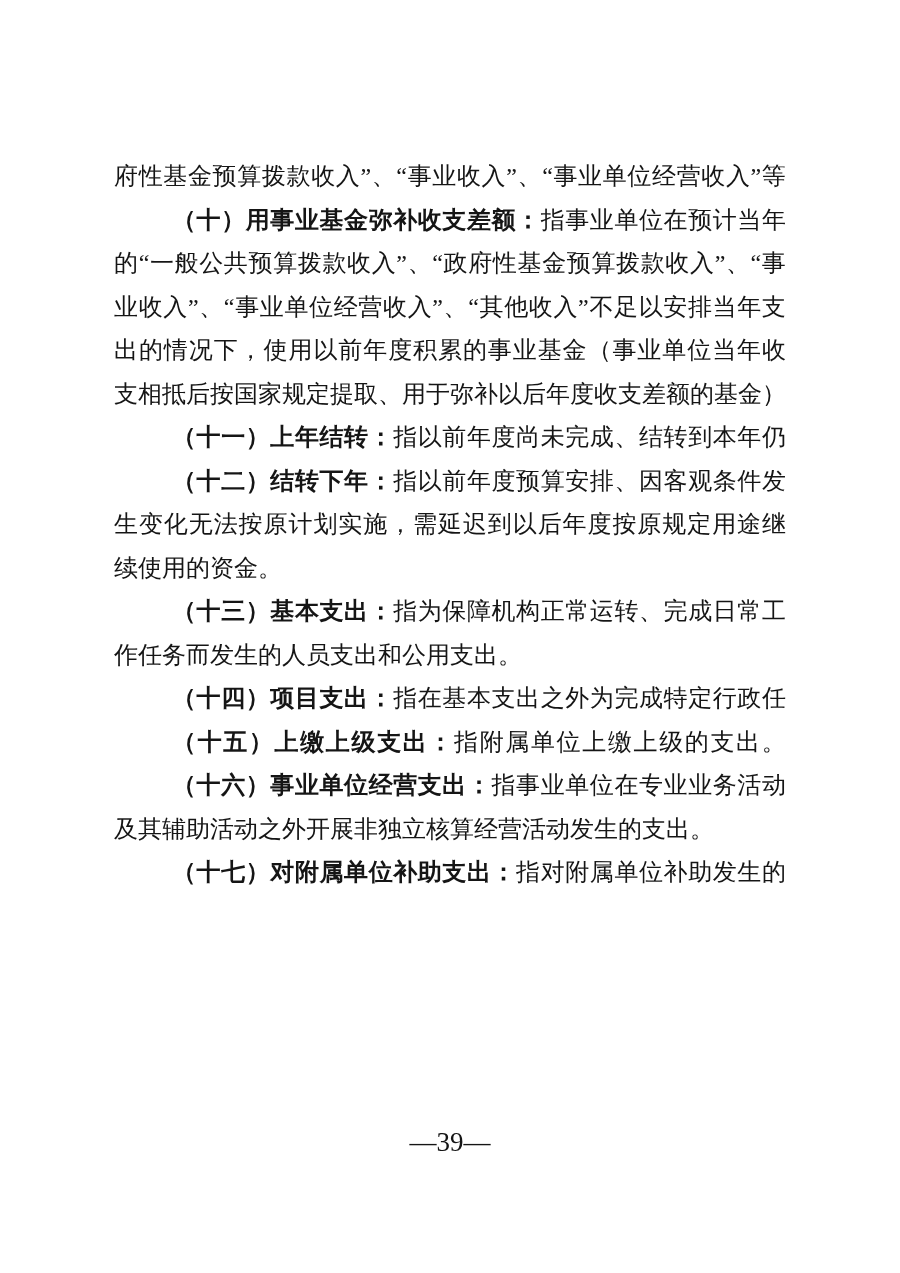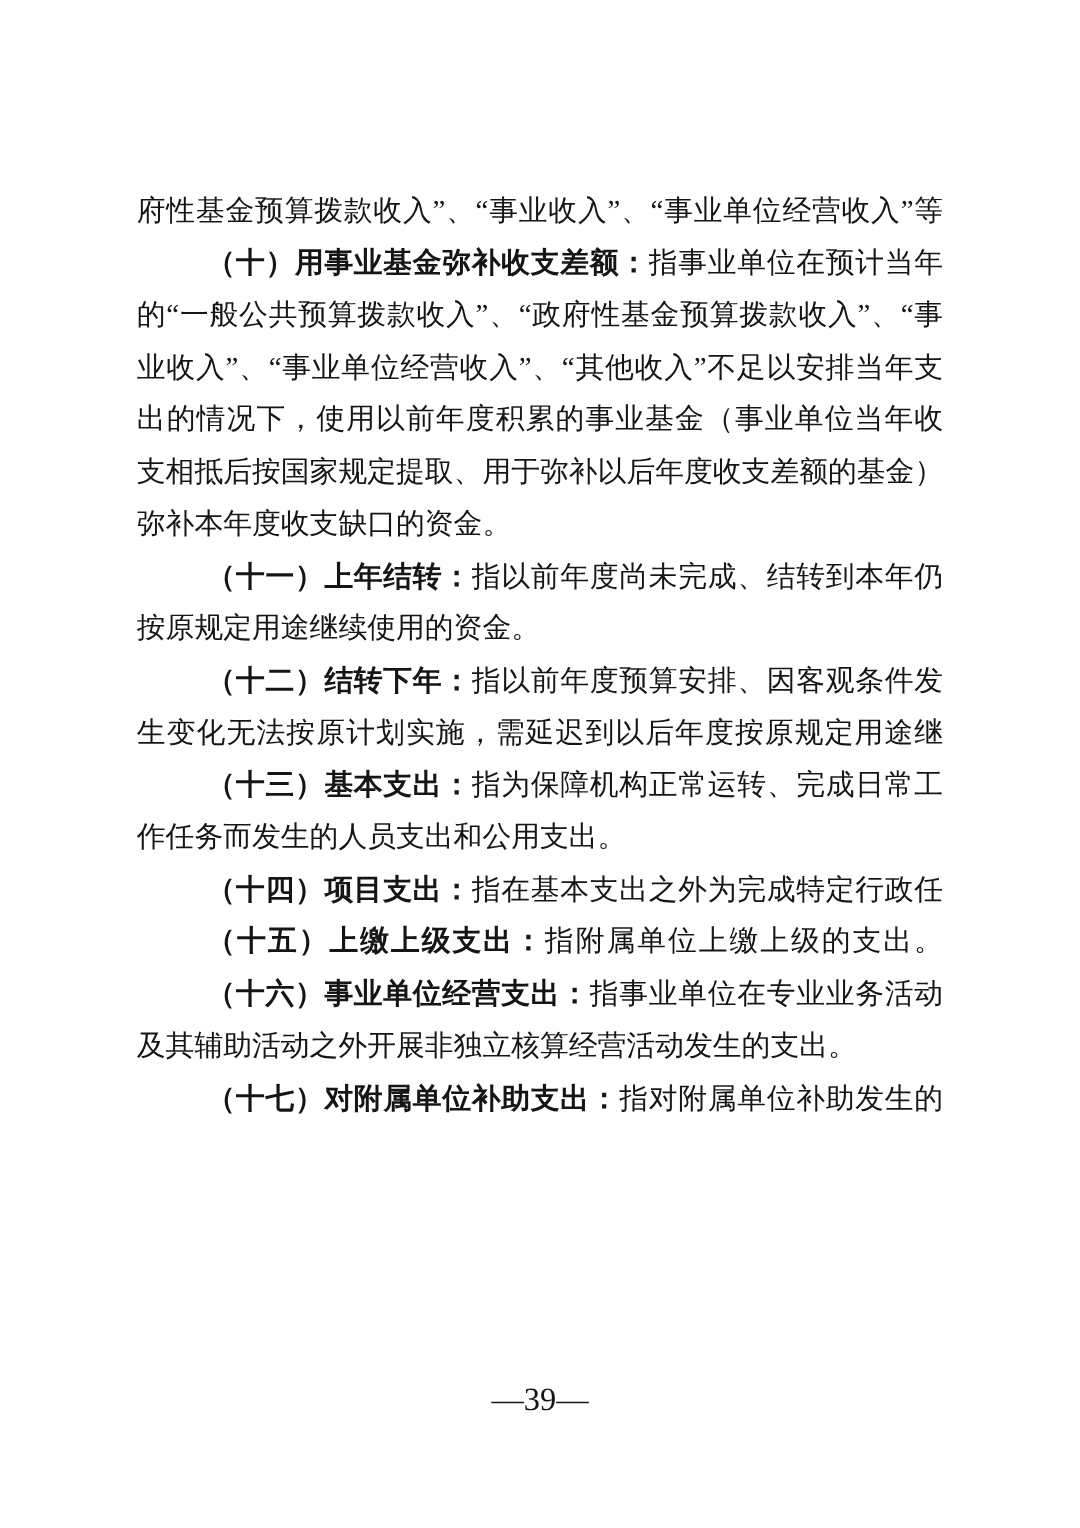--- a/index.html
+++ b/index.html
@@ -31,21 +31,21 @@
   .line.justify {
     display: flex;
     justify-content: space-between;
     align-items: center;
     white-space: normal;
   }
   .line.indent { padding-left: 58px; }
   .line .b { font-weight: 700; }
   .footer {
     position: absolute;
-    top: 1148px;
+    top: 1124px;
     left: 0;
     width: 900px;
     text-align: center;
     font-size: 27px;
     line-height: 36px;
     color: #151515;
   }
 </style>
 </head>
 <body>
@@ -227,21 +227,20 @@
         <span>度</span>
         <span>收</span>
         <span>支</span>
         <span>差</span>
         <span>额</span>
         <span>的</span>
         <span>基</span>
         <span>金</span>
         <span>）</span>
       </div>
-      <div class="line"><span>弥补本年度收支缺口的资金。</span></div>
       <div class="line justify indent">
         <span class="b">（</span>
         <span class="b">十</span>
         <span class="b">一</span>
         <span class="b">）</span>
         <span class="b">上</span>
         <span class="b">年</span>
         <span class="b">结</span>
         <span class="b">转</span>
         <span class="b">：</span>
@@ -255,21 +254,20 @@
         <span>完</span>
         <span>成</span>
         <span>、</span>
         <span>结</span>
         <span>转</span>
         <span>到</span>
         <span>本</span>
         <span>年</span>
         <span>仍</span>
       </div>
-      <div class="line"><span>按原规定用途继续使用的资金。</span></div>
       <div class="line justify indent">
         <span class="b">（</span>
         <span class="b">十</span>
         <span class="b">二</span>
         <span class="b">）</span>
         <span class="b">结</span>
         <span class="b">转</span>
         <span class="b">下</span>
         <span class="b">年</span>
         <span class="b">：</span>
@@ -312,20 +310,21 @@
         <span>年</span>
         <span>度</span>
         <span>按</span>
         <span>原</span>
         <span>规</span>
         <span>定</span>
         <span>用</span>
         <span>途</span>
         <span>继</span>
       </div>
+      <div class="line"><span>续使用的资金。</span></div>
       <div class="line justify indent">
         <span class="b">（</span>
         <span class="b">十</span>
         <span class="b">三</span>
         <span class="b">）</span>
         <span class="b">基</span>
         <span class="b">本</span>
         <span class="b">支</span>
         <span class="b">出</span>
         <span class="b">：</span>

